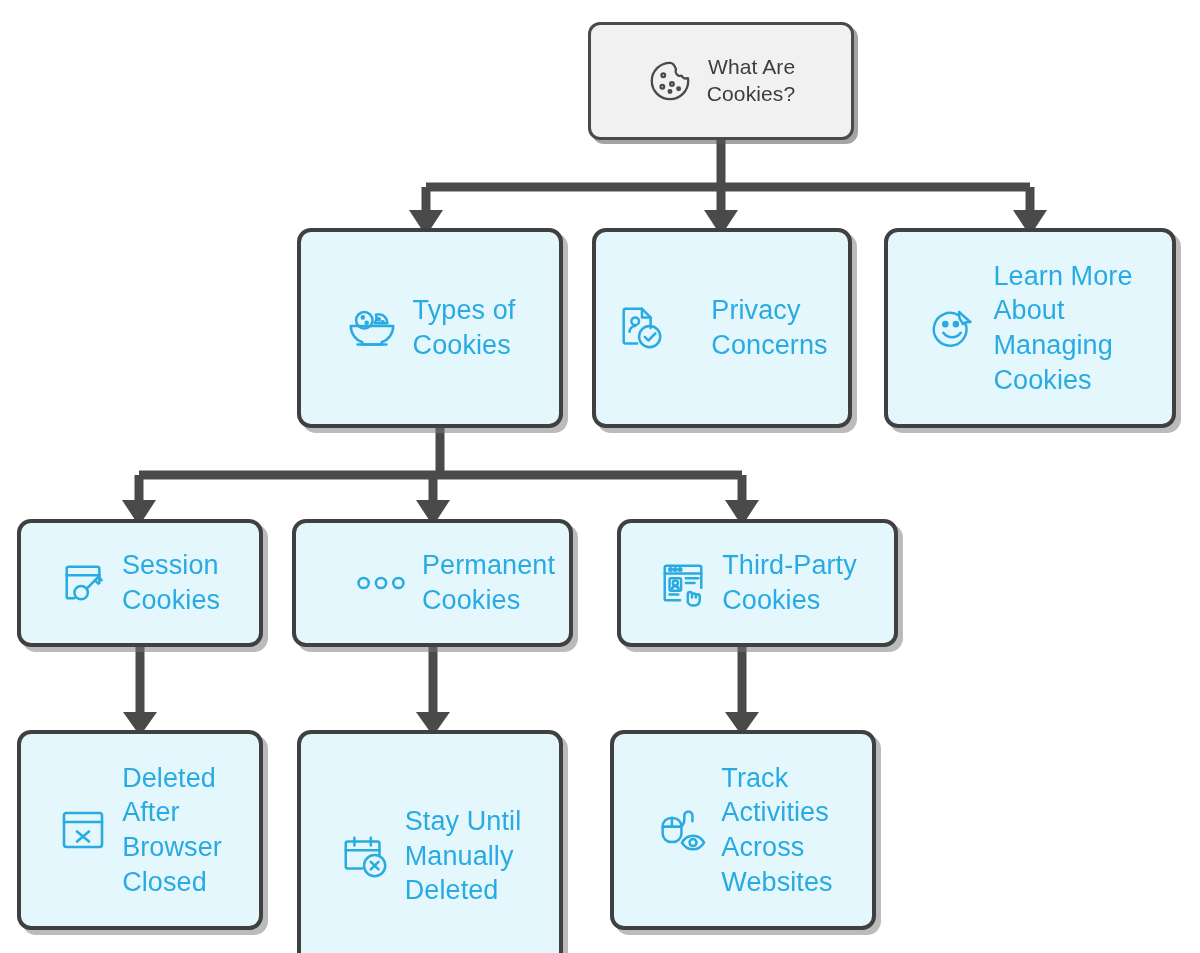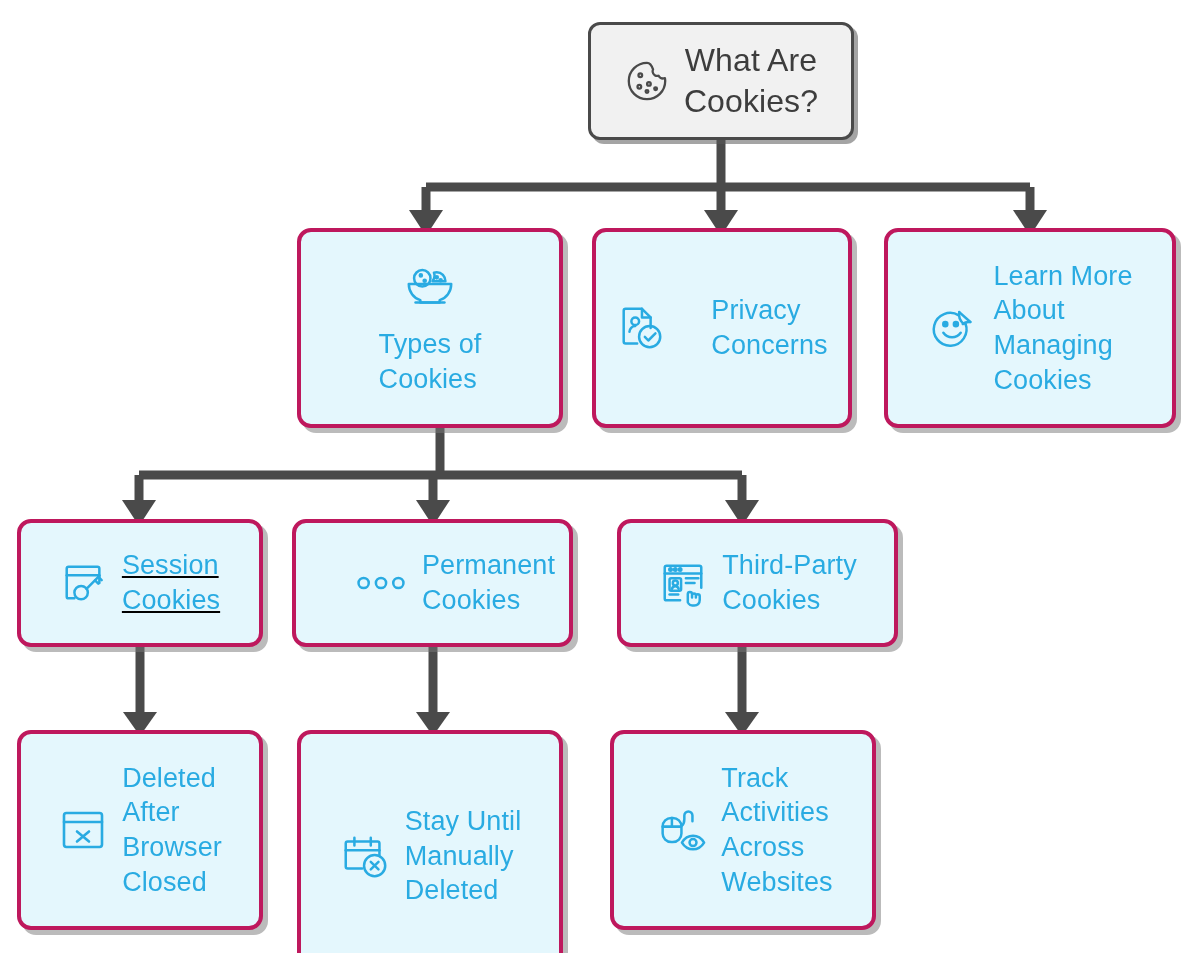--- a/index.html
+++ b/index.html
@@ -40,39 +40,39 @@
     z-index: 4;
   }
   .node.root {
     background: #f1f1f1;
     border: 3px solid #4a4a4a;
     box-shadow: 4px 4px 0 rgba(90,90,90,0.55);
     border-radius: 12px;
   }
   .node.leaf {
     background: #e4f7fd;
-    border: 4px solid #be185d;
+    border: 4px solid #404040;
     box-shadow: 5px 5px 0 rgba(120,120,120,0.5);
   }
   .node-icon {
     flex: 0 0 auto;
     display: block;
     line-height: 0;
   }
   .node-label {
     font-size: 27px;
     line-height: 1.28;
     font-weight: 400;
     letter-spacing: .1px;
     white-space: pre-line;
   }
   .node.root .node-label {
     color: #3d3d3d;
-    font-size: 32px;
-    text-align: center;
+    font-size: 21px;
+    text-align: right;
   }
   .node.leaf .node-label {
     color: #29abe2;
     text-align: left;
   }
   
 </style>
 </head>
 <body>
 
@@ -124,21 +124,21 @@
         <circle cx="16" cy="30" r="1.9"></circle>
         <circle cx="26" cy="27" r="1.9"></circle>
         <circle cx="24" cy="35" r="1.4"></circle>
         <circle cx="33" cy="32" r="1.4"></circle>
       </svg>
     </span>
     <span class="node-label">What Are
 Cookies?</span>
   </div>
 
-  <div class="node leaf" style="left: 297px; top: 228px; width: 266px; height: 200px; flex-direction: column;">
+  <div class="node leaf" style="left: 297px; top: 228px; width: 266px; height: 200px;">
     <span class="node-icon">
       <svg width="54" height="54" viewBox="0 0 56 56" fill="none" stroke="#29abe2" stroke-width="2.6" stroke-linecap="round" stroke-linejoin="round">
         <circle cx="20" cy="20" r="8.5"></circle>
         <path d="M44 23c0-5-4-9.3-9-9.3-1 0-2 .2-2.9.5.4 1 .6 2 .6 3.2 0 2.2-.8 4.2-2.1 5.6H44Z"></path>
         <circle cx="18.5" cy="17" r="1.1" fill="#29abe2"></circle>
         <circle cx="22.5" cy="22.5" r="1.1" fill="#29abe2"></circle>
         <circle cx="35" cy="19" r="1.1" fill="#29abe2"></circle>
         <circle cx="39" cy="22" r="1.1" fill="#29abe2"></circle>
         <path d="M6 26h44c0 8-5 14.5-12 16.6v2.6H18v-2.6C11 40.5 6 34 6 26Z"></path>
         <path d="M13 45.2h30"></path>
@@ -174,21 +174,21 @@
         <path d="M33.5 10.5c-1 5 1 9.3 4.6 12.2"></path>
         <path d="M45 20.8c-3.7-.4-6.2.6-7.9 2"></path>
       </svg>
     </span>
     <span class="node-label">Learn More
 About
 Managing
 Cookies</span>
   </div>
 
-  <div class="node leaf" style="left: 17px; top: 519px; width: 246px; height: 128px; text-decoration: underline;">
+  <div class="node leaf" style="left: 17px; top: 519px; width: 246px; height: 128px;">
     <span class="node-icon">
       <svg width="48" height="48" viewBox="0 0 50 50" fill="none" stroke="#29abe2" stroke-width="2.6" stroke-linecap="round" stroke-linejoin="round">
         <path d="M41 25V10a2 2 0 0 0-2-2H9a2 2 0 0 0-2 2v29a2 2 0 0 0 2 2h6"></path>
         <path d="M7 17h34"></path>
         <circle cx="22" cy="35" r="7"></circle>
         <path d="M27.6 31 41 17.6"></path>
         <path d="M36.5 22.2l3.4 3.4"></path>
         <path d="M40 18.7l3.4 3.4"></path>
       </svg>
     </span>

